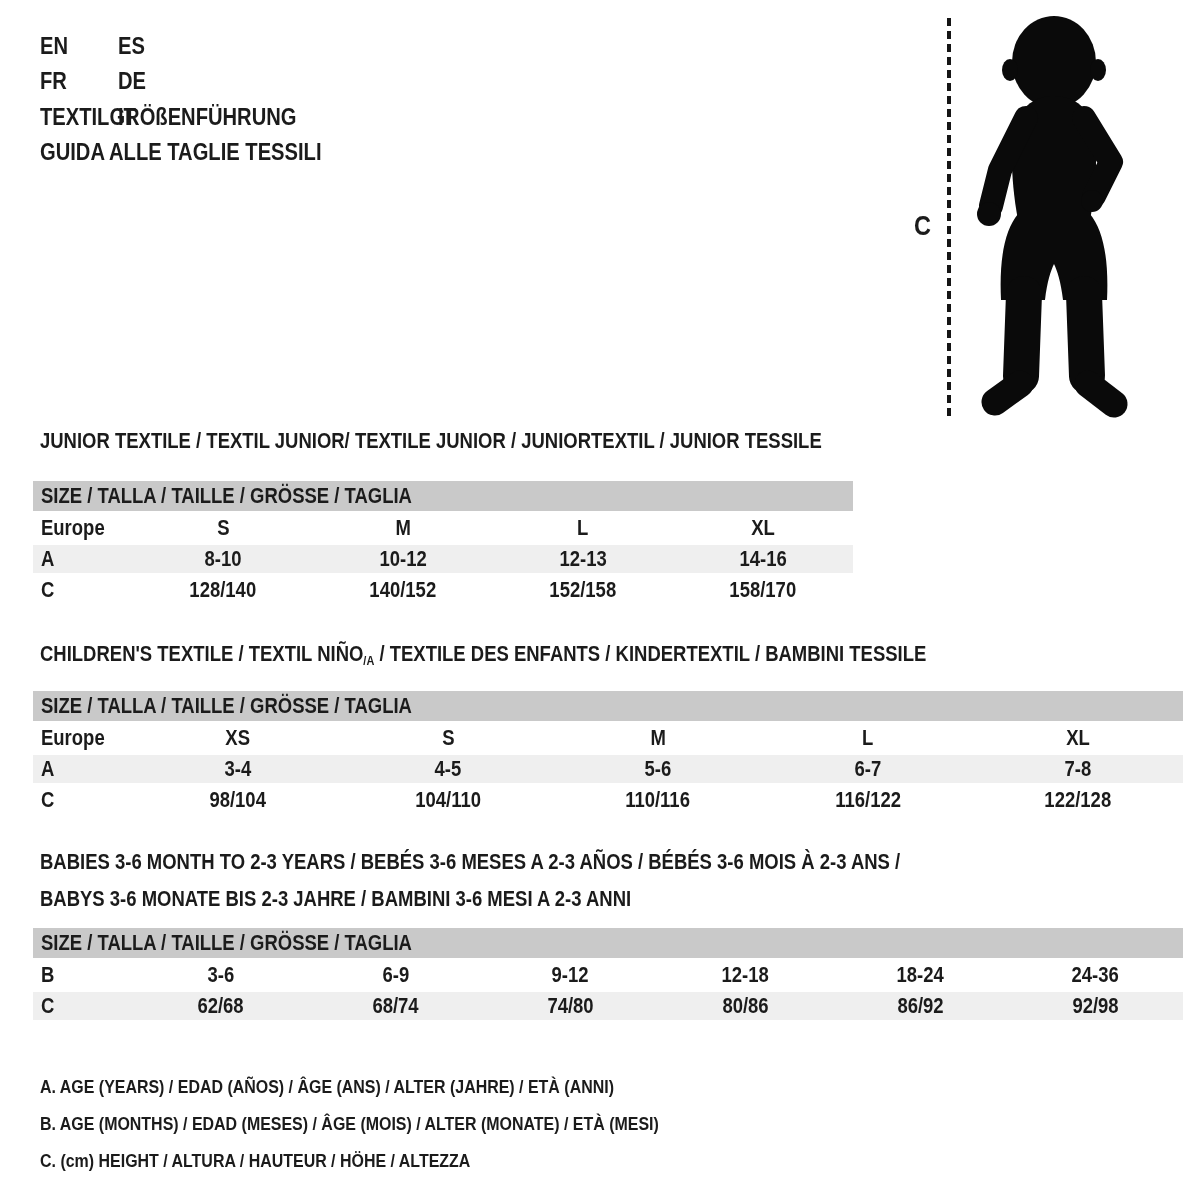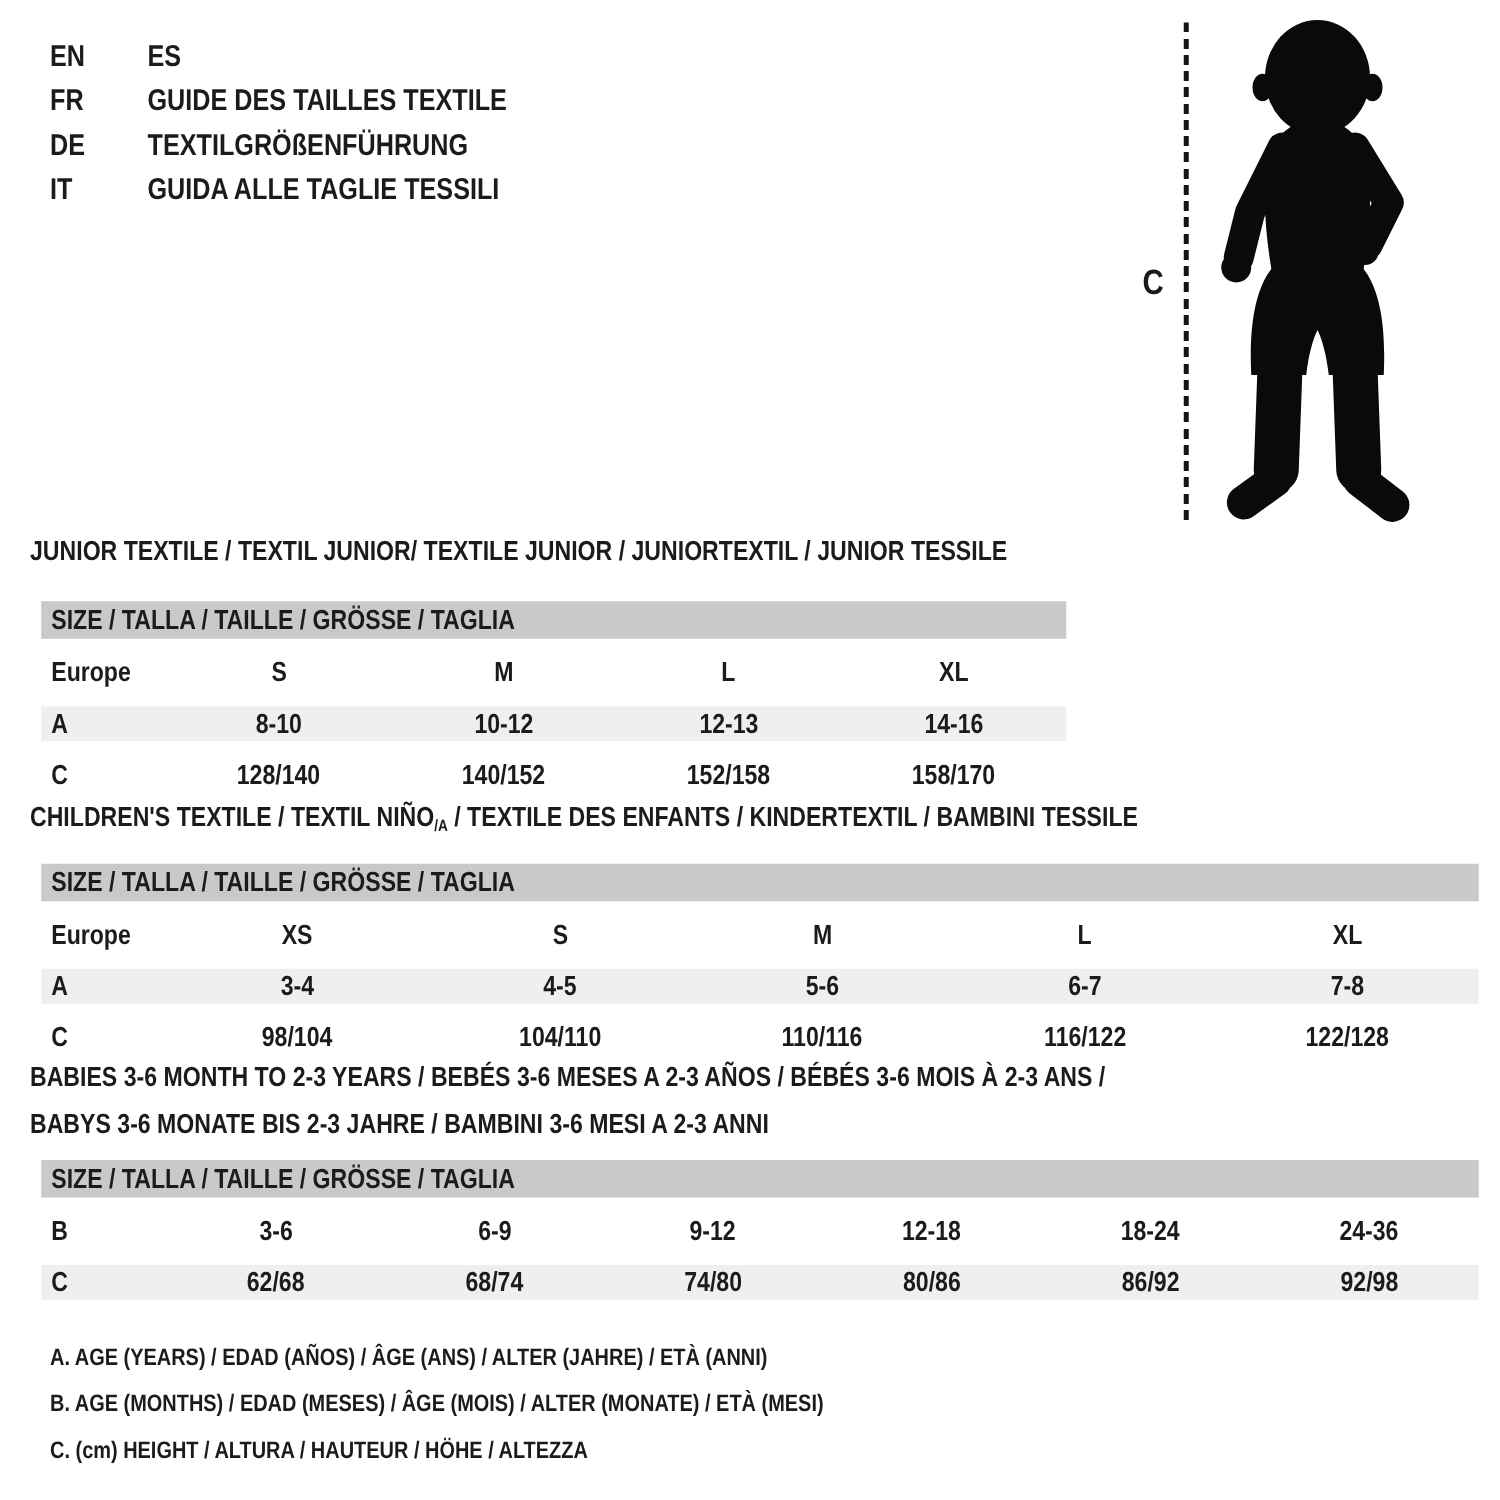--- a/index.html
+++ b/index.html
@@ -16,45 +16,44 @@
   .lang-header{position:absolute;left:40px;top:28px;display:grid;grid-template-columns:78px auto;line-height:35.4px;font-size:24px;}
   .lang-header .code,.lang-header .title{letter-spacing:0;}
 
   
   .measure-line{position:absolute;left:947px;top:18px;width:4px;height:398px;
     background:repeating-linear-gradient(to bottom,#151515 0 8px,transparent 8px 13px);}
   .measure-label{position:absolute;left:914px;top:210px;font-size:28px;}
   .silhouette{position:absolute;left:962px;top:12px;}
 
   
-  .sec-heading{position:absolute;left:24px;font-size:22px;line-height:25px;}
+  .sec-heading{position:absolute;left:40px;font-size:22px;line-height:25px;}
   .sub-a{font-size:13px;vertical-align:-4px;}
 
   
   .size-table{position:absolute;left:33px;font-size:22px;}
   .t-junior{top:481px;width:820px;}
   .t-children{top:691px;width:1150px;}
   .t-babies{top:928px;width:1150px;}
   .band{height:30px;background:#c9c9c9;display:flex;align-items:center;padding-left:8px;box-sizing:border-box;margin-bottom:3px;}
-  .trow{display:flex;height:28px;margin-top:13px;align-items:center;}
+  .trow{display:flex;height:28px;margin-top:3px;align-items:center;}
   .trow.shade{background:#efefef;}
   .tlabel{width:100px;padding-left:8px;box-sizing:border-box;}
   .tcell{flex:1;text-align:center;}
 
   
   .legend{position:absolute;left:40px;top:1068px;font-size:19px;line-height:37px;}
 </style>
 </head>
 <body>
 
 <div class="lang-header">
   <span class="code"><span class="cx">EN</span></span>
   <span class="code"><span class="cx">ES</span></span>
   <span class="code"><span class="cx">FR</span></span>
-  <span class="title"><span class="cx">GUIDE DES TAILLES TEXTILE</span></span>
   <span class="code"><span class="cx">DE</span></span>
   <span class="title"><span class="cx">TEXTILGRÖßENFÜHRUNG</span></span>
   <span class="code"><span class="cx">IT</span></span>
   <span class="title"><span class="cx">GUIDA ALLE TAGLIE TESSILI</span></span>
 </div>
 
 <div class="measure-line"></div>
 <div class="measure-label"><span class="cx">C</span></div>
 <svg class="silhouette" width="180" height="412" viewBox="0 0 180 412">
   <g fill="#0a0a0a" stroke="#0a0a0a">

